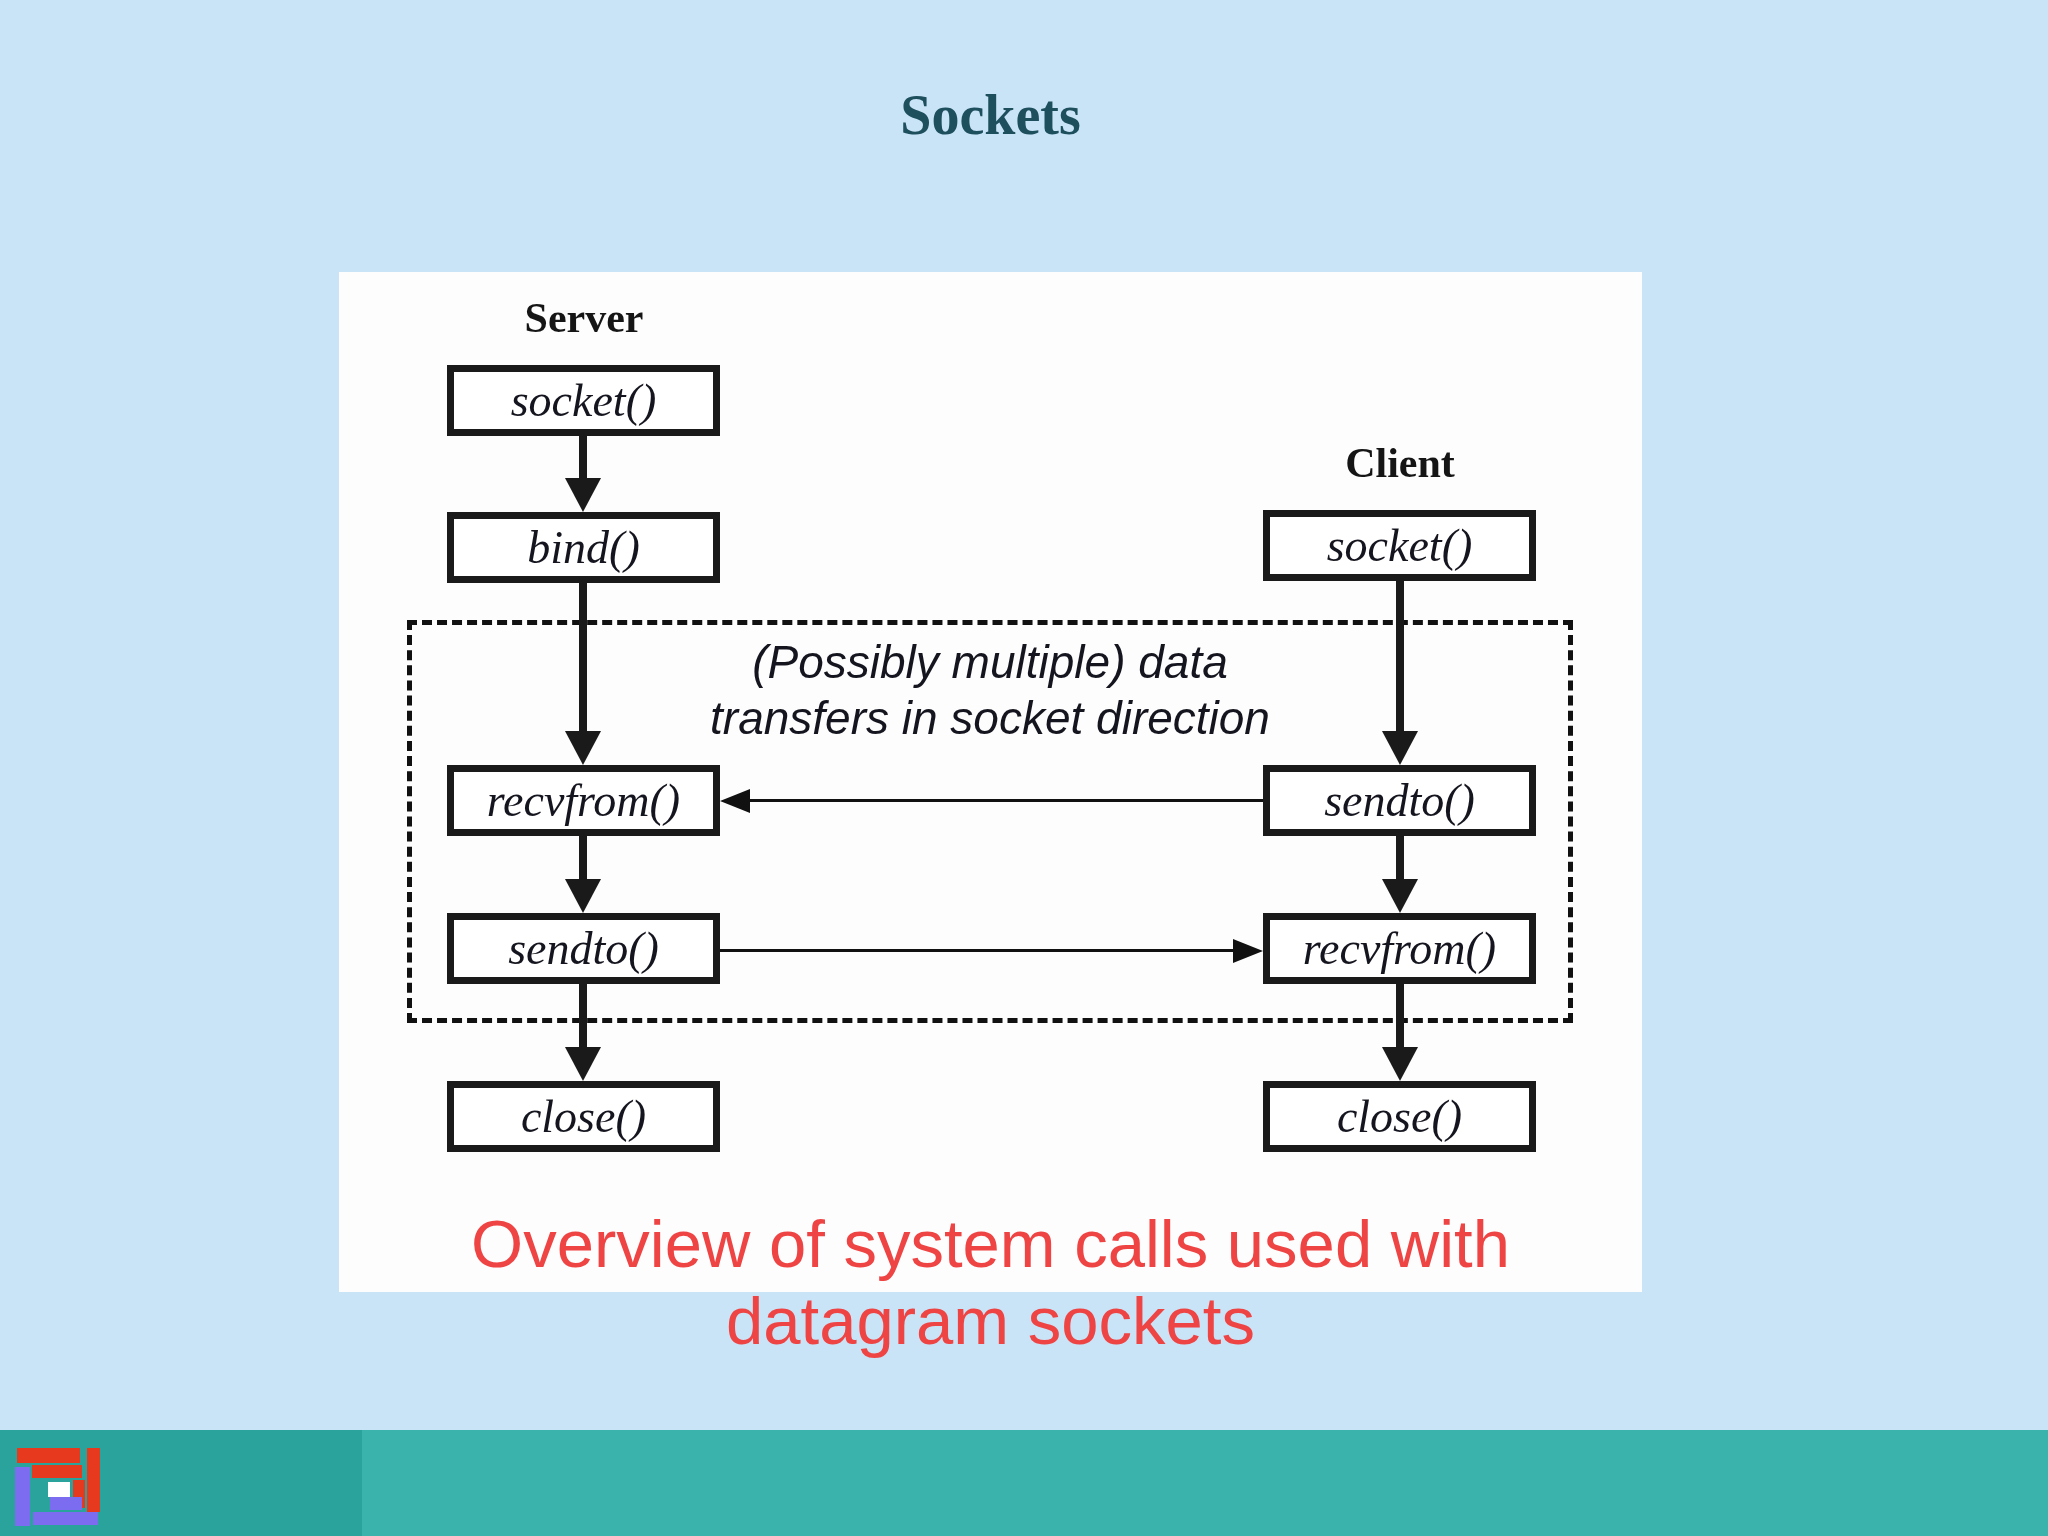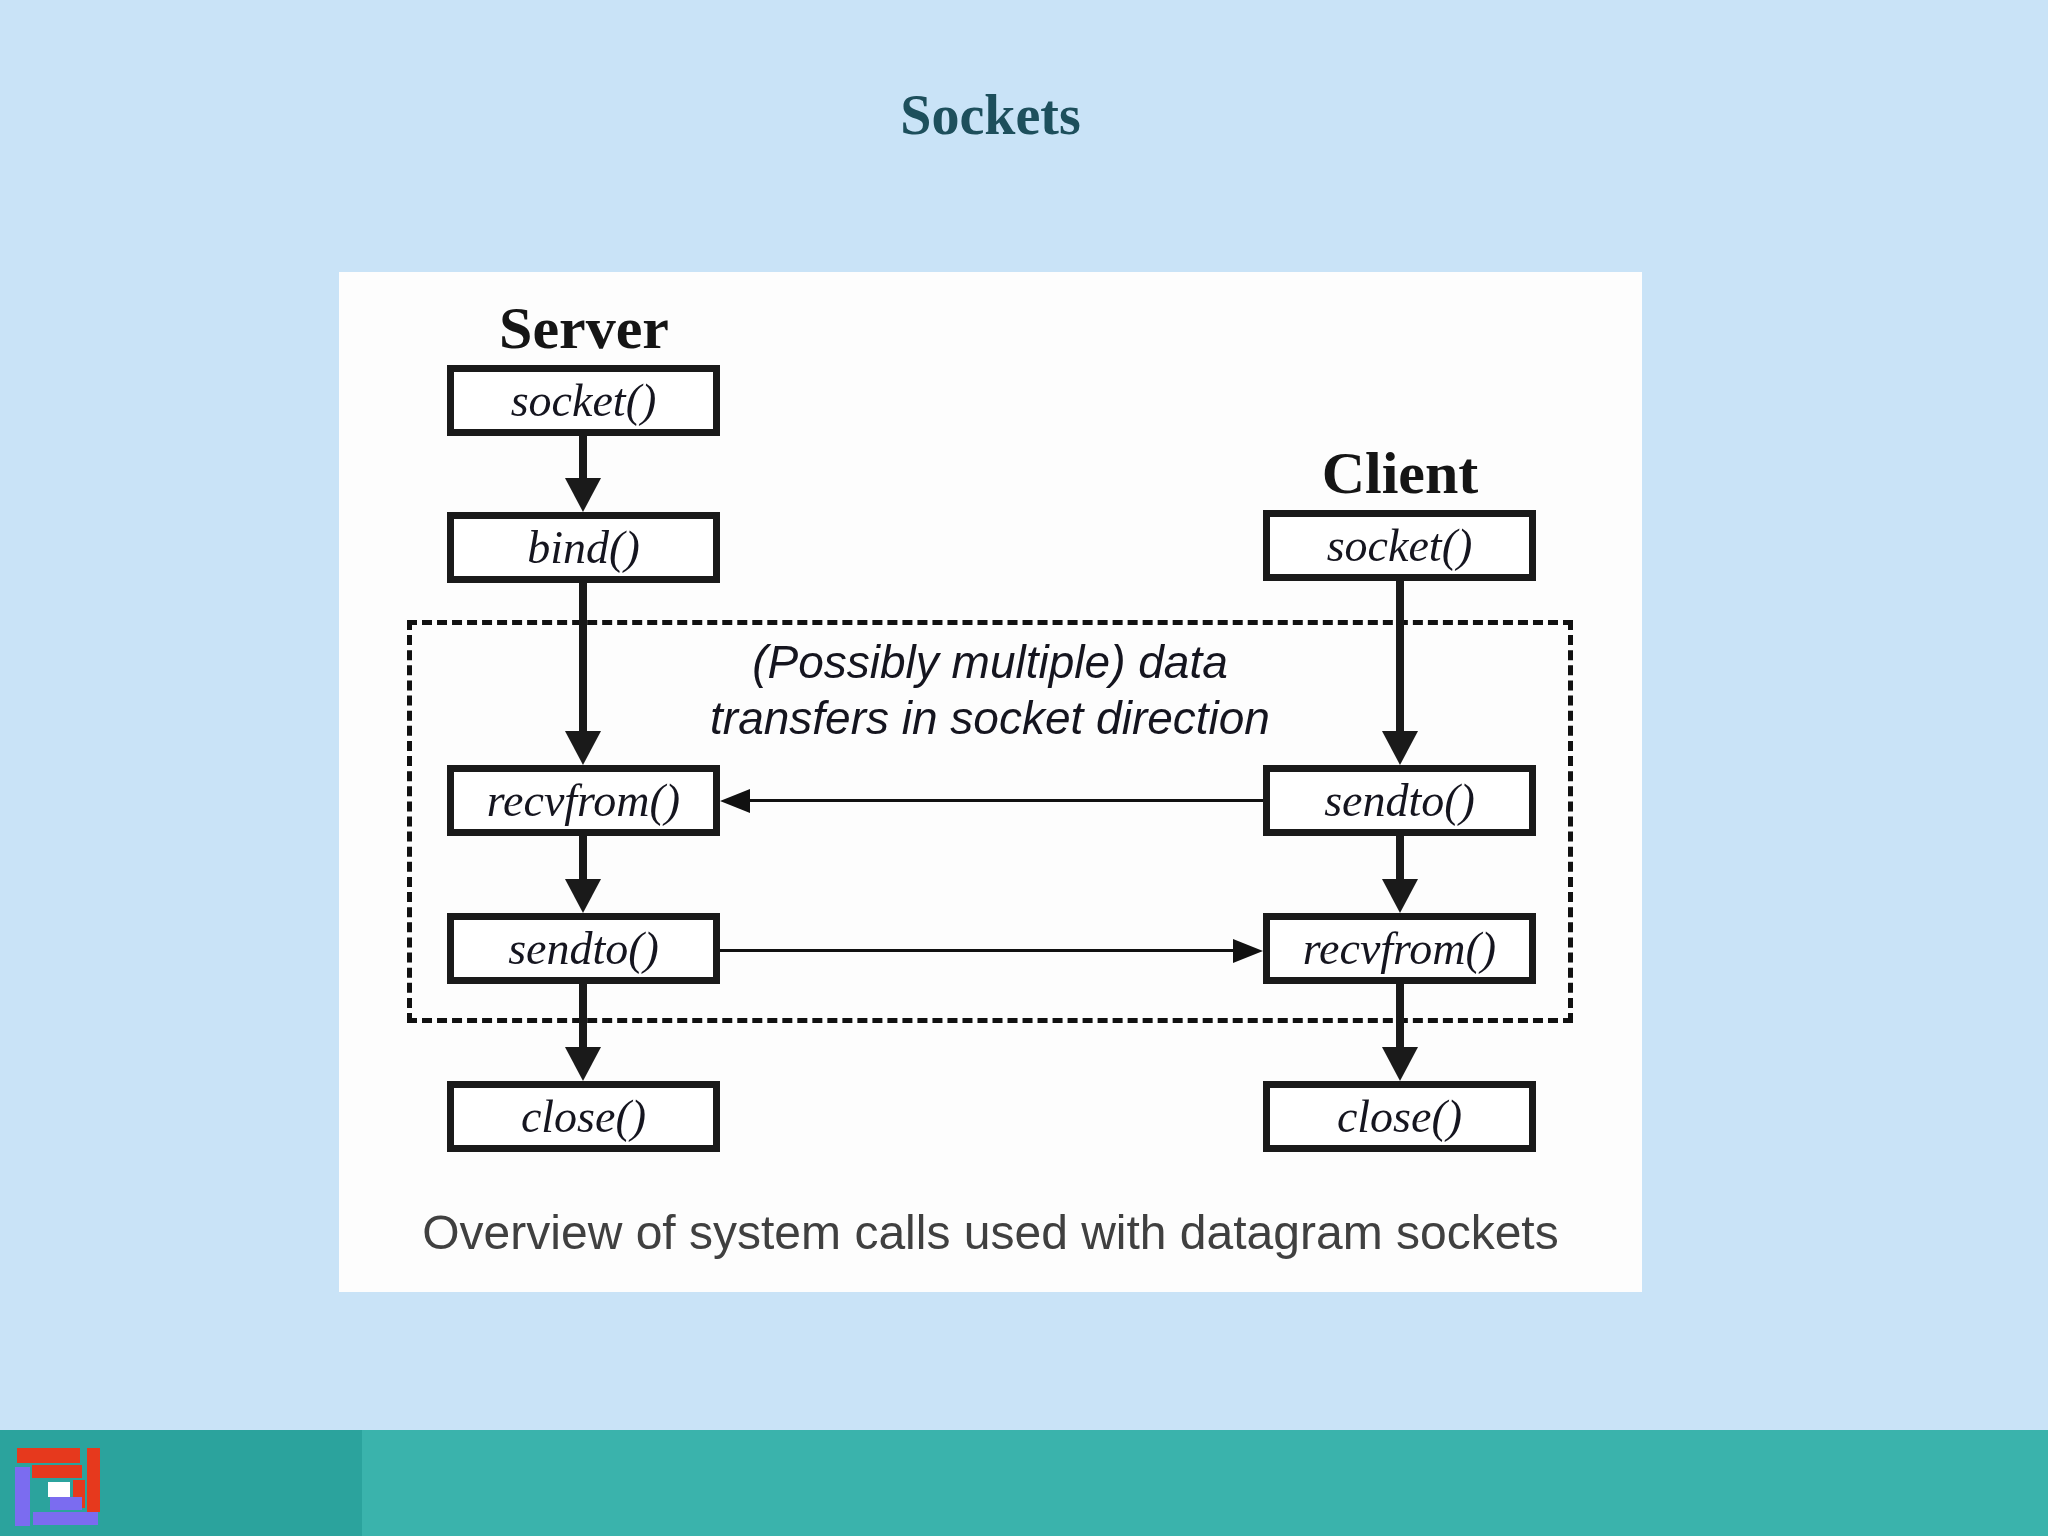--- a/index.html
+++ b/index.html
@@ -11,21 +11,21 @@
     position:absolute;left:339px;top:44px;width:1303px;
     text-align:center;font-family:"Liberation Serif",serif;
     font-weight:bold;font-size:56px;color:var(--title,#1d4f5c);margin-top:39px;
   }
 
   
   .panel{position:absolute;left:339px;top:272px;width:1303px;height:1020px;background:var(--panel,#fdfdfd);}
 
   .col-label{
     position:absolute;width:290px;text-align:center;
-    font-family:"Liberation Serif",serif;font-weight:bold;font-size:60px;color:#151515;
+    font-family:"Liberation Serif",serif;font-weight:bold;font-size:42px;color:#151515;
   }
   .col-label.server{left:100px;top:22px;}
   .col-label.client{left:916px;top:167px;}
 
   .callbox{
     position:absolute;width:273px;height:71px;box-sizing:border-box;
     border:7px solid var(--ink,#1a1a1a);background:#fff;z-index:2;
     display:flex;align-items:center;justify-content:center;
     font-family:"Liberation Serif",serif;font-style:italic;font-size:46px;color:#15151f;
   }
@@ -66,21 +66,21 @@
   .harrow.to-left .line{left:26px;right:0;}
   .harrow.to-right .line{left:0;right:26px;}
   .harrow .tip{position:absolute;top:0;width:0;height:0;border-top:12px solid transparent;border-bottom:12px solid transparent;}
   .harrow.to-left .tip{left:0;border-right:30px solid #111;}
   .harrow.to-right .tip{right:0;border-left:30px solid #111;}
   .ha{top:517px;}
   .hb{top:667px;}
 
   .panel-caption{
     position:absolute;left:0;top:933px;width:1303px;text-align:center;
-    font-size:48px;color:#404040;letter-spacing:0px;font-family:"Liberation Sans",sans-serif;
+    font-size:67px;color:#ef4444;letter-spacing:0px;font-family:"Liberation Sans",sans-serif;
   }
 
   
   .footer-bar{position:absolute;left:0;top:1430px;width:2048px;height:106px;background:var(--bar,#3ab3ac);}
   .footer-block{position:absolute;left:0;top:0;width:362px;height:106px;background:var(--block,#2ba39d);}
   .lab-logo{position:absolute;left:14px;top:16px;width:88px;height:80px;}
   .lab-logo div{position:absolute;}
   .lg-red{background:var(--lred,#e6391d);}
   .lg-purple{background:var(--lpurple,#7b6cf0);}
   .lg-white{background:#ffffff;}

